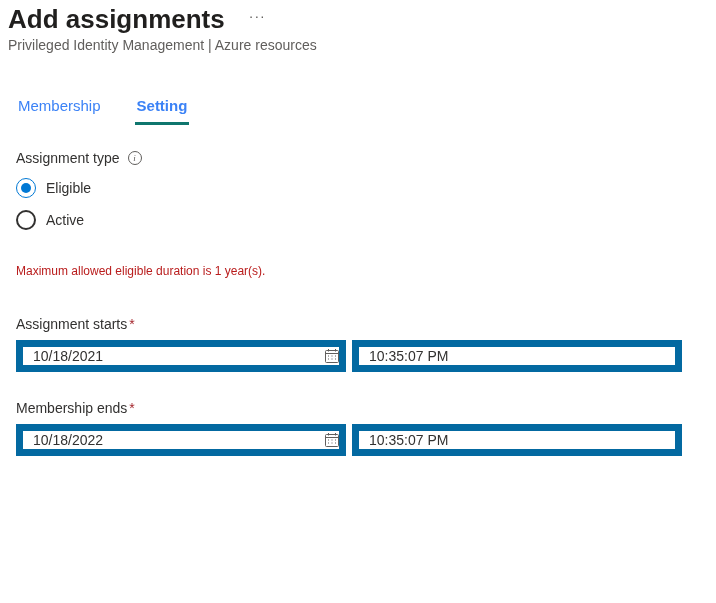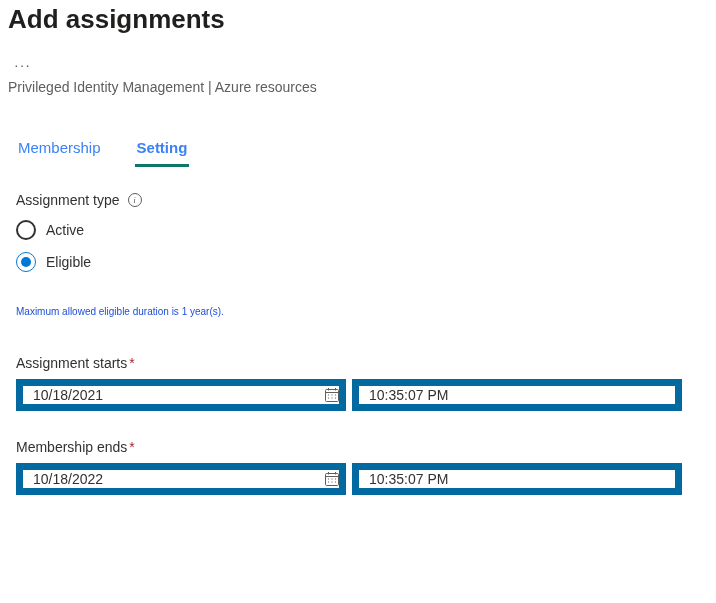--- a/index.html
+++ b/index.html
@@ -13,21 +13,20 @@
     .page-title {
       font-size: 26px;
       font-weight: 600;
       color: #201f1e;
       display: inline-block;
     }
     .title-row {
       display: flex;
       align-items: flex-start;
       gap: 18px;
-      flex-direction: column;
     }
     .ellipsis-button {
       font-size: 14px;
       color: #605e5c;
       letter-spacing: 1px;
       cursor: pointer;
       padding: 4px 6px;
       user-select: none;
     }
     .breadcrumb {
@@ -108,22 +107,22 @@
       height: 10px;
       background: #0078d4;
       border-radius: 50%;
     }
     .radio-label {
       font-size: 14px;
       color: #323130;
     }
     .duration-note {
       margin-top: 34px;
-      font-size: 10px;
-      color: #1d4ed8;
+      font-size: 12px;
+      color: #b91c1c;
     }
     .date-section {
       margin-top: 38px;
     }
     .date-section + .date-section {
       margin-top: 28px;
     }
     .date-label {
       font-size: 14px;
       color: #323130;
@@ -187,28 +186,28 @@
 
 <div class="form-area">
 
   <div class="field-label-row">
     <span>Assignment type</span>
     <span class="info-icon">i</span>
   </div>
 
   <div class="radio-group">
     <div class="radio-item">
-      <span class="radio-circle unselected"></span>
-      <span class="radio-label">Active</span>
-    </div>
-    <div class="radio-item">
       <span class="radio-circle selected">
         <span class="radio-dot"></span>
       </span>
       <span class="radio-label">Eligible</span>
+    </div>
+    <div class="radio-item">
+      <span class="radio-circle unselected"></span>
+      <span class="radio-label">Active</span>
     </div>
   </div>
 
   <div class="duration-note">Maximum allowed eligible duration is 1 year(s).</div>
 
   <div class="date-section">
     <div class="date-label">
       <span>Assignment starts</span><span class="required">*</span>
     </div>
     <div class="date-inputs">

